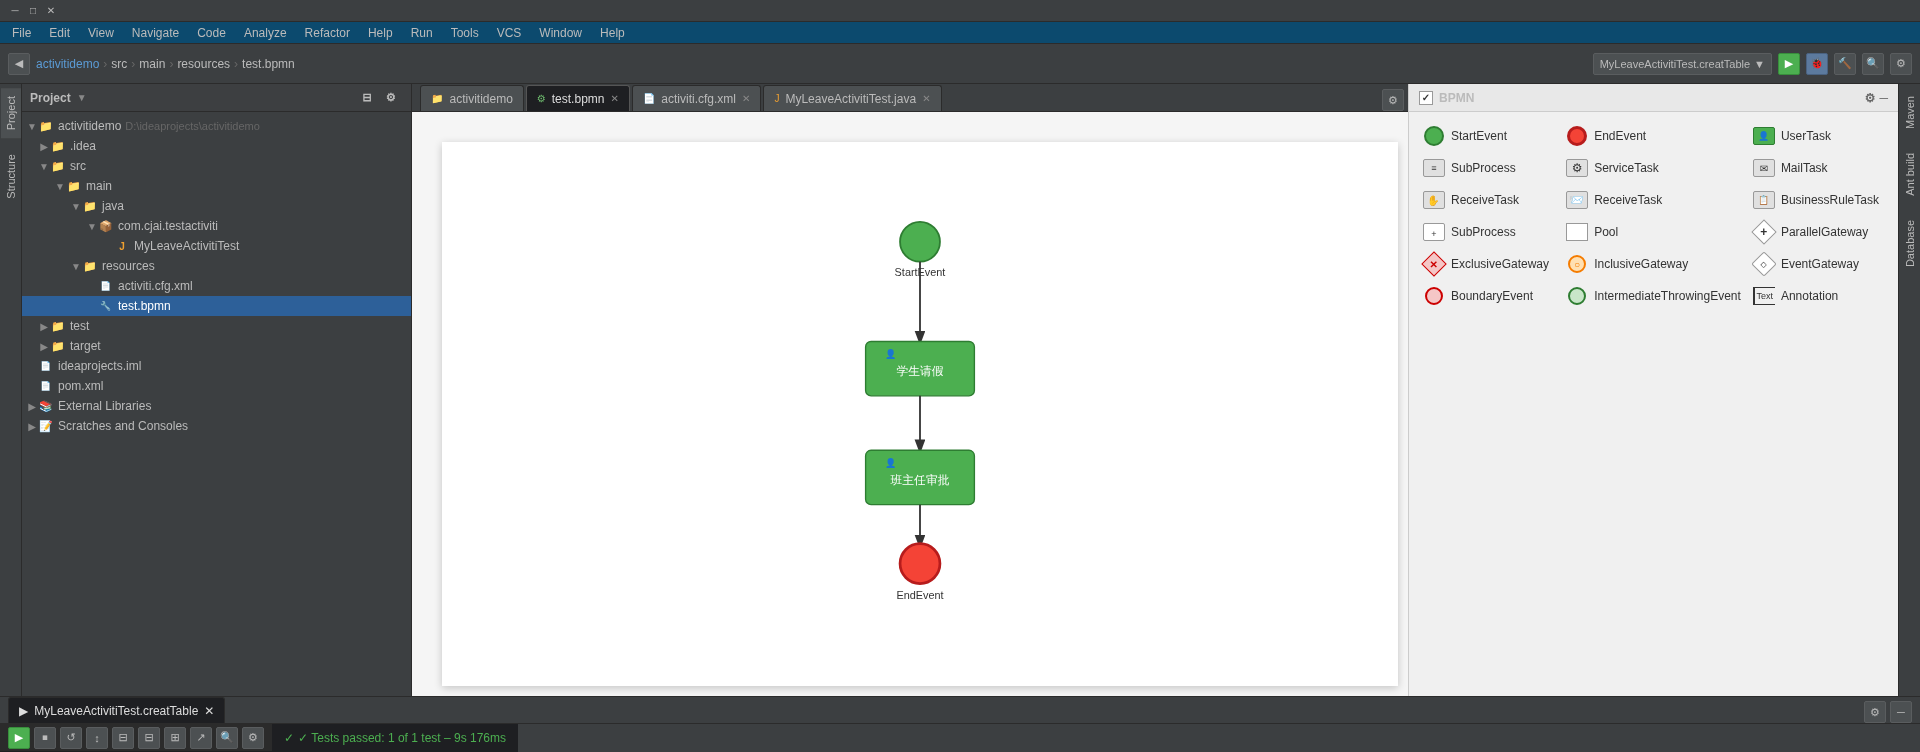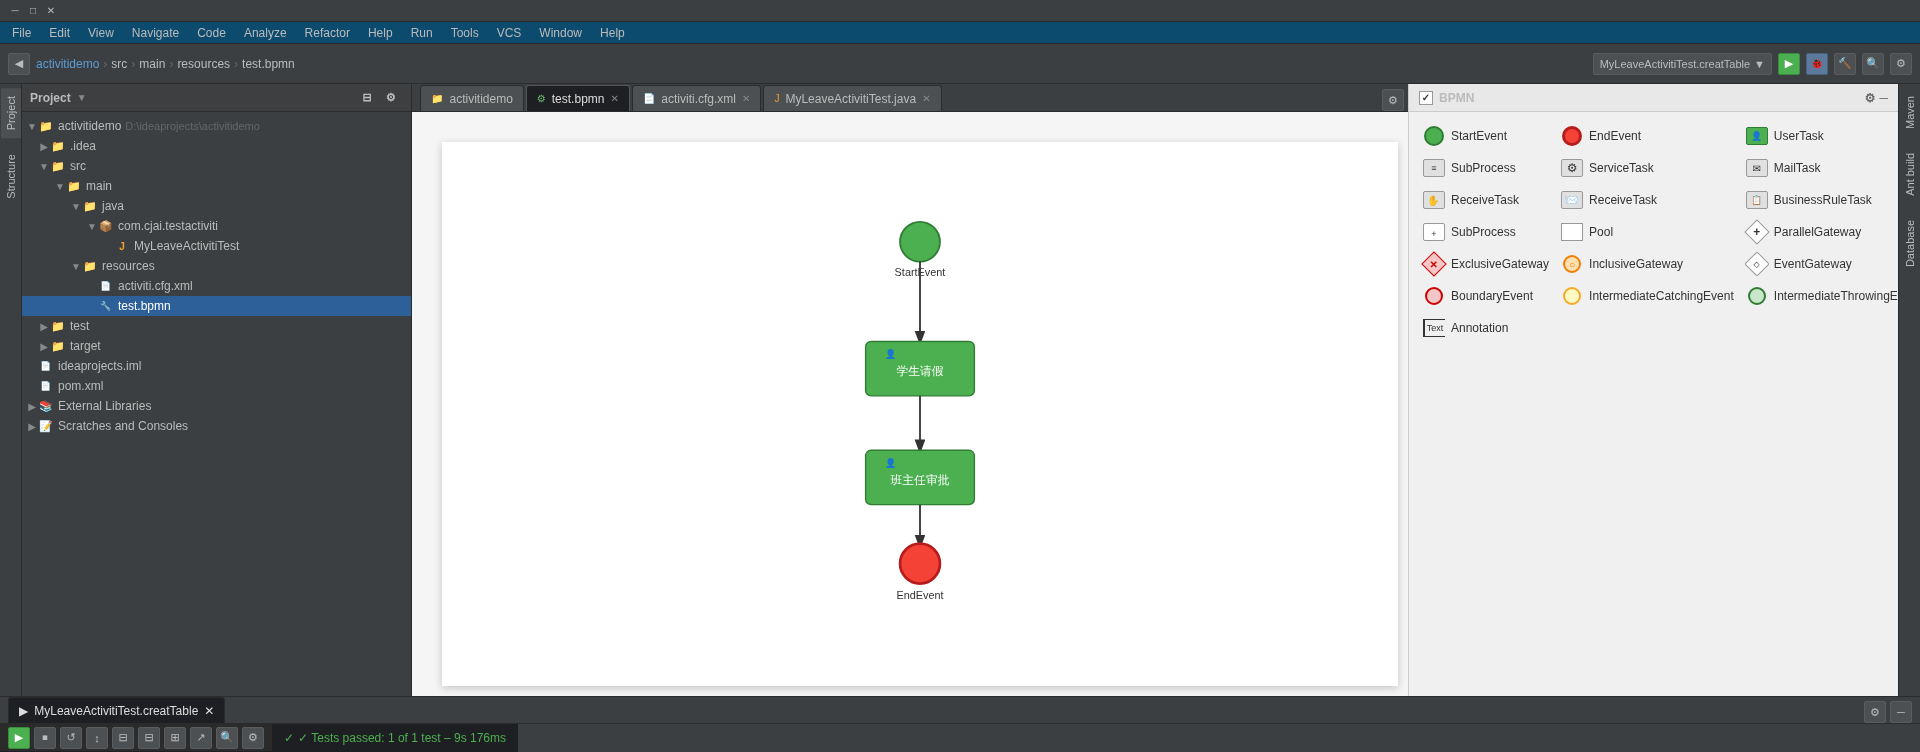--- a/index.html
+++ b/index.html
@@ -679,26 +679,20 @@
       </div>
       <div class="bpmn-item">
         <div class="bpmn-shape" style="width:22px;height:22px;display:flex;align-items:center;justify-content:center;">
           <div class="shape-boundarye"></div>
         </div>
         <span>BoundaryEvent</span>
       </div>
 
       <div class="bpmn-item">
         <div class="bpmn-shape" style="width:22px;height:22px;display:flex;align-items:center;justify-content:center;">
-          <div class="shape-intermediatecatch"></div>
-        </div>
-        <span>IntermediateCatchingEvent</span>
-      </div>
-      <div class="bpmn-item">
-        <div class="bpmn-shape" style="width:22px;height:22px;display:flex;align-items:center;justify-content:center;">
           <div class="shape-intermediatethrow"></div>
         </div>
         <span>IntermediateThrowingEvent</span>
       </div>
       <div class="bpmn-item">
         <div class="bpmn-shape">
           <div class="shape-annotation">
             <span style="font-size:9px; color:#333;">Text</span>
           </div>
         </div>

